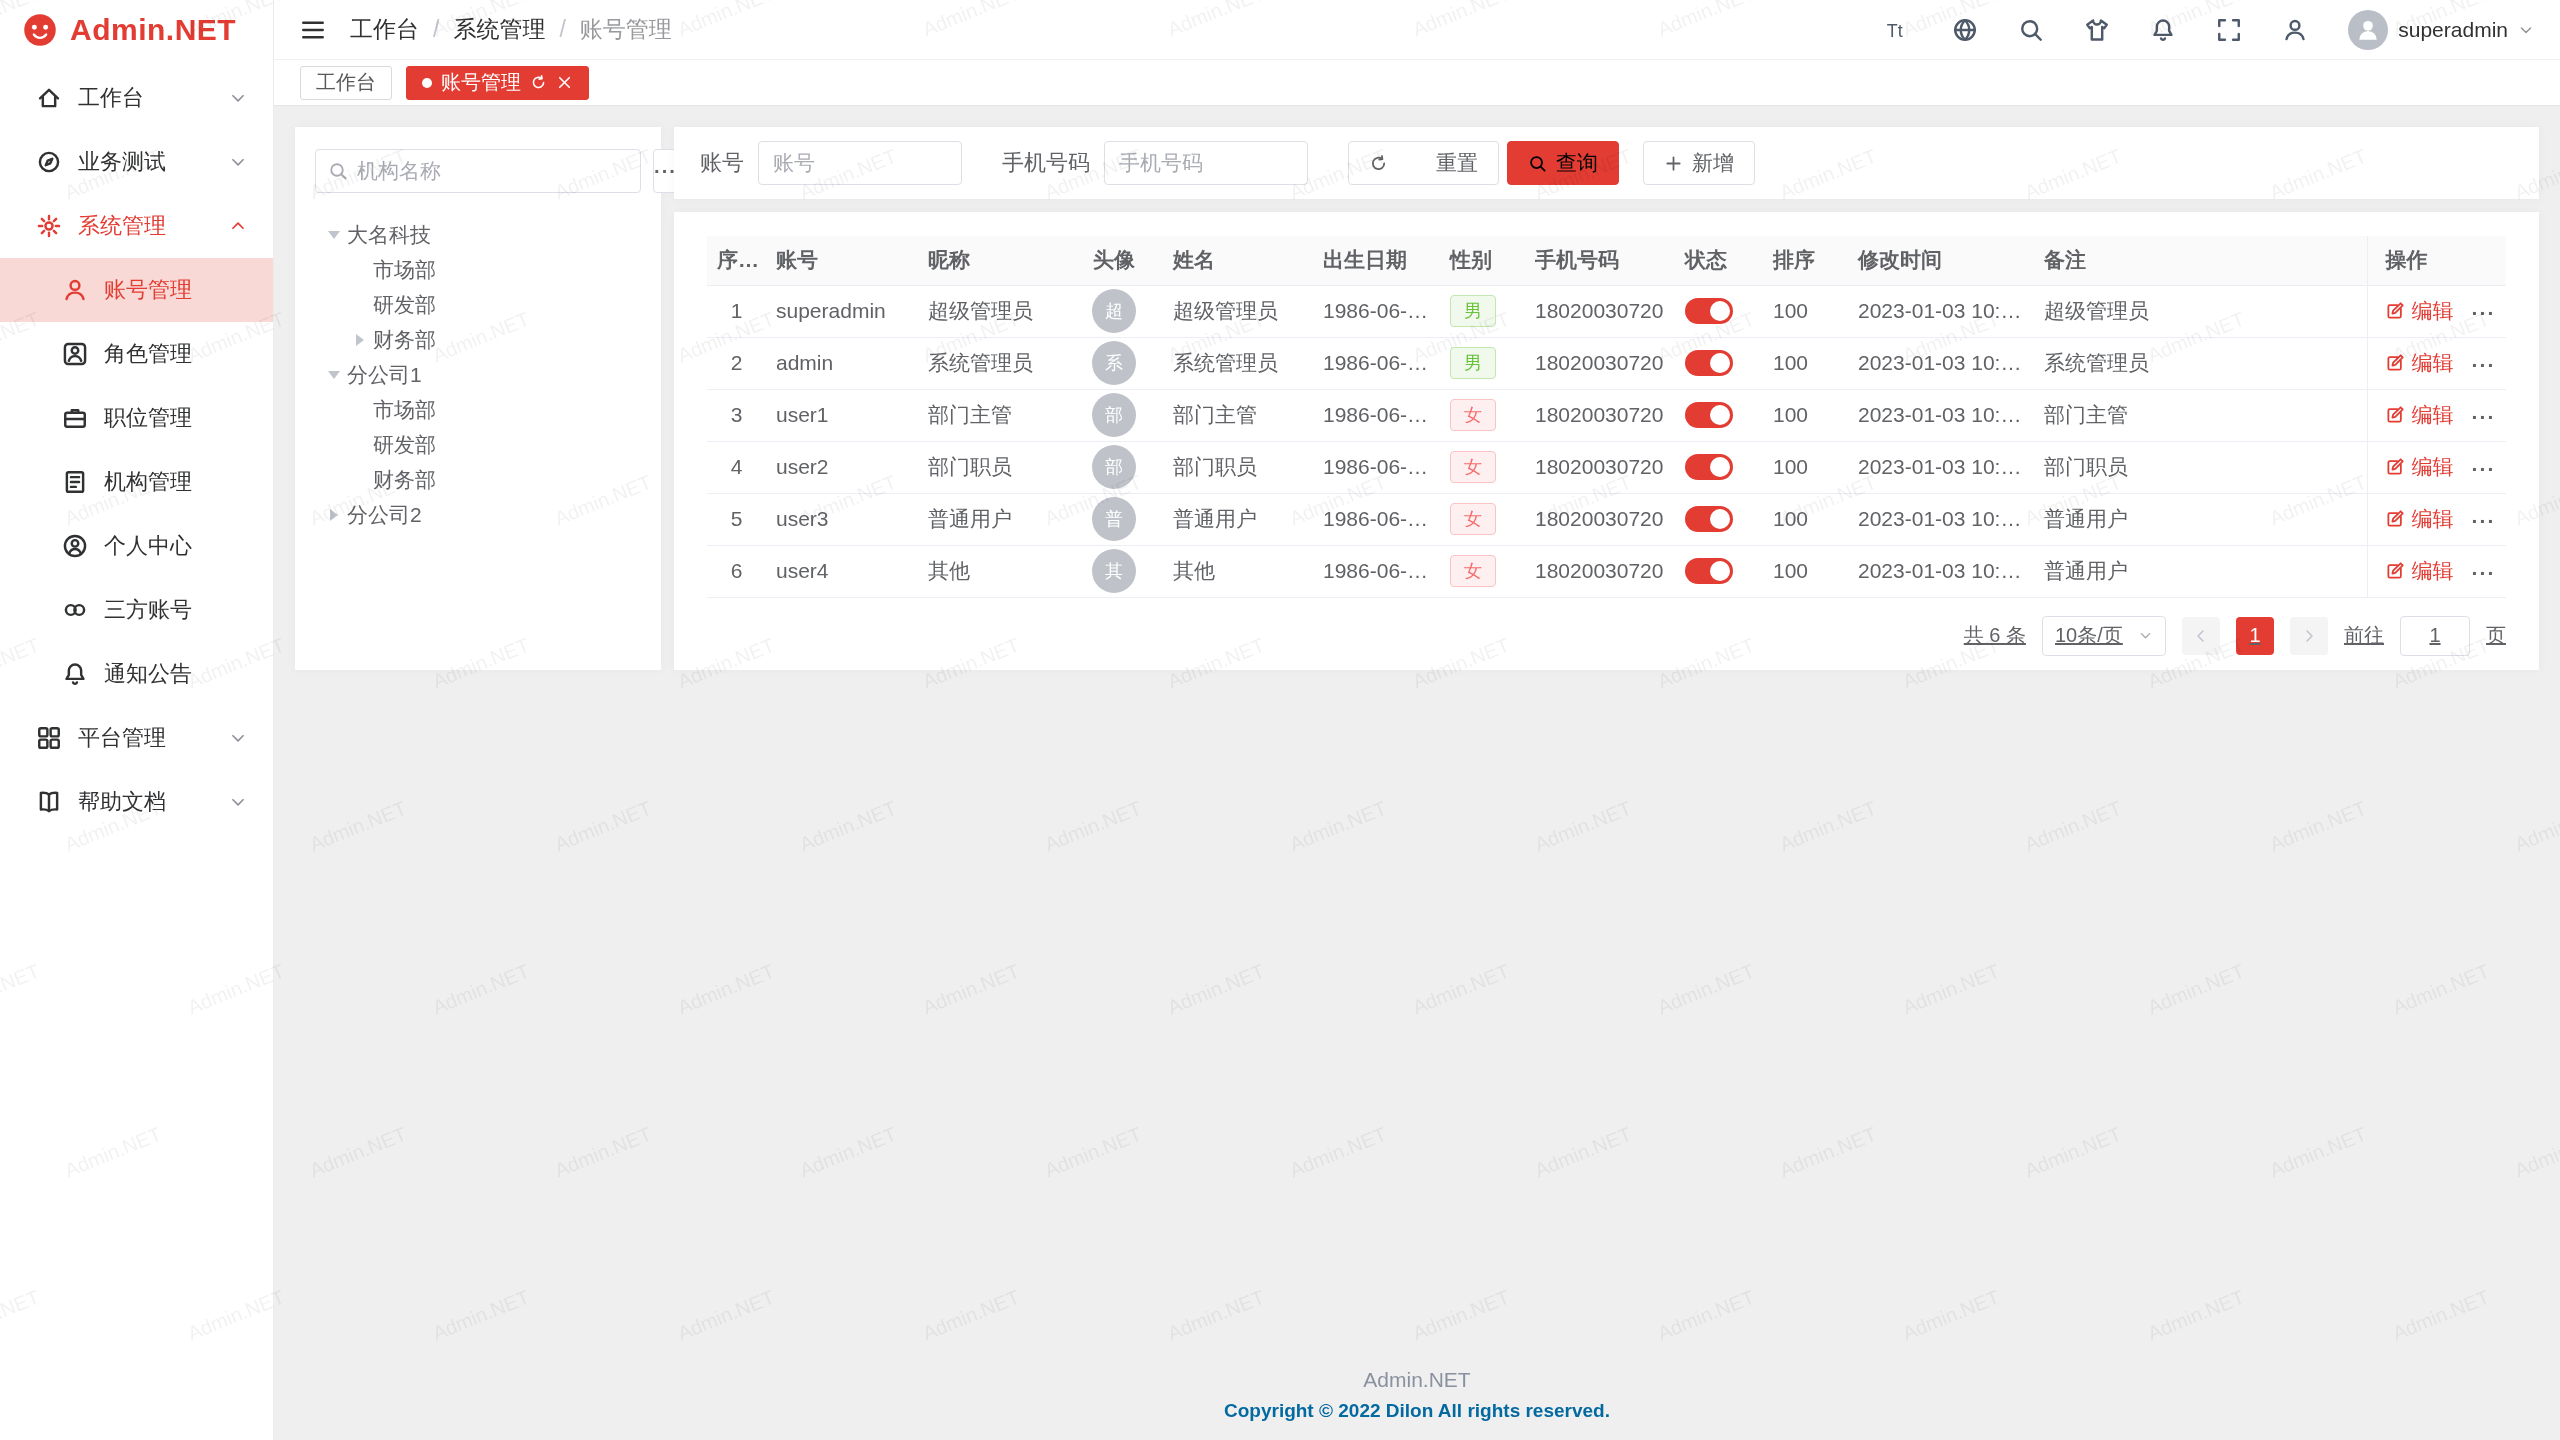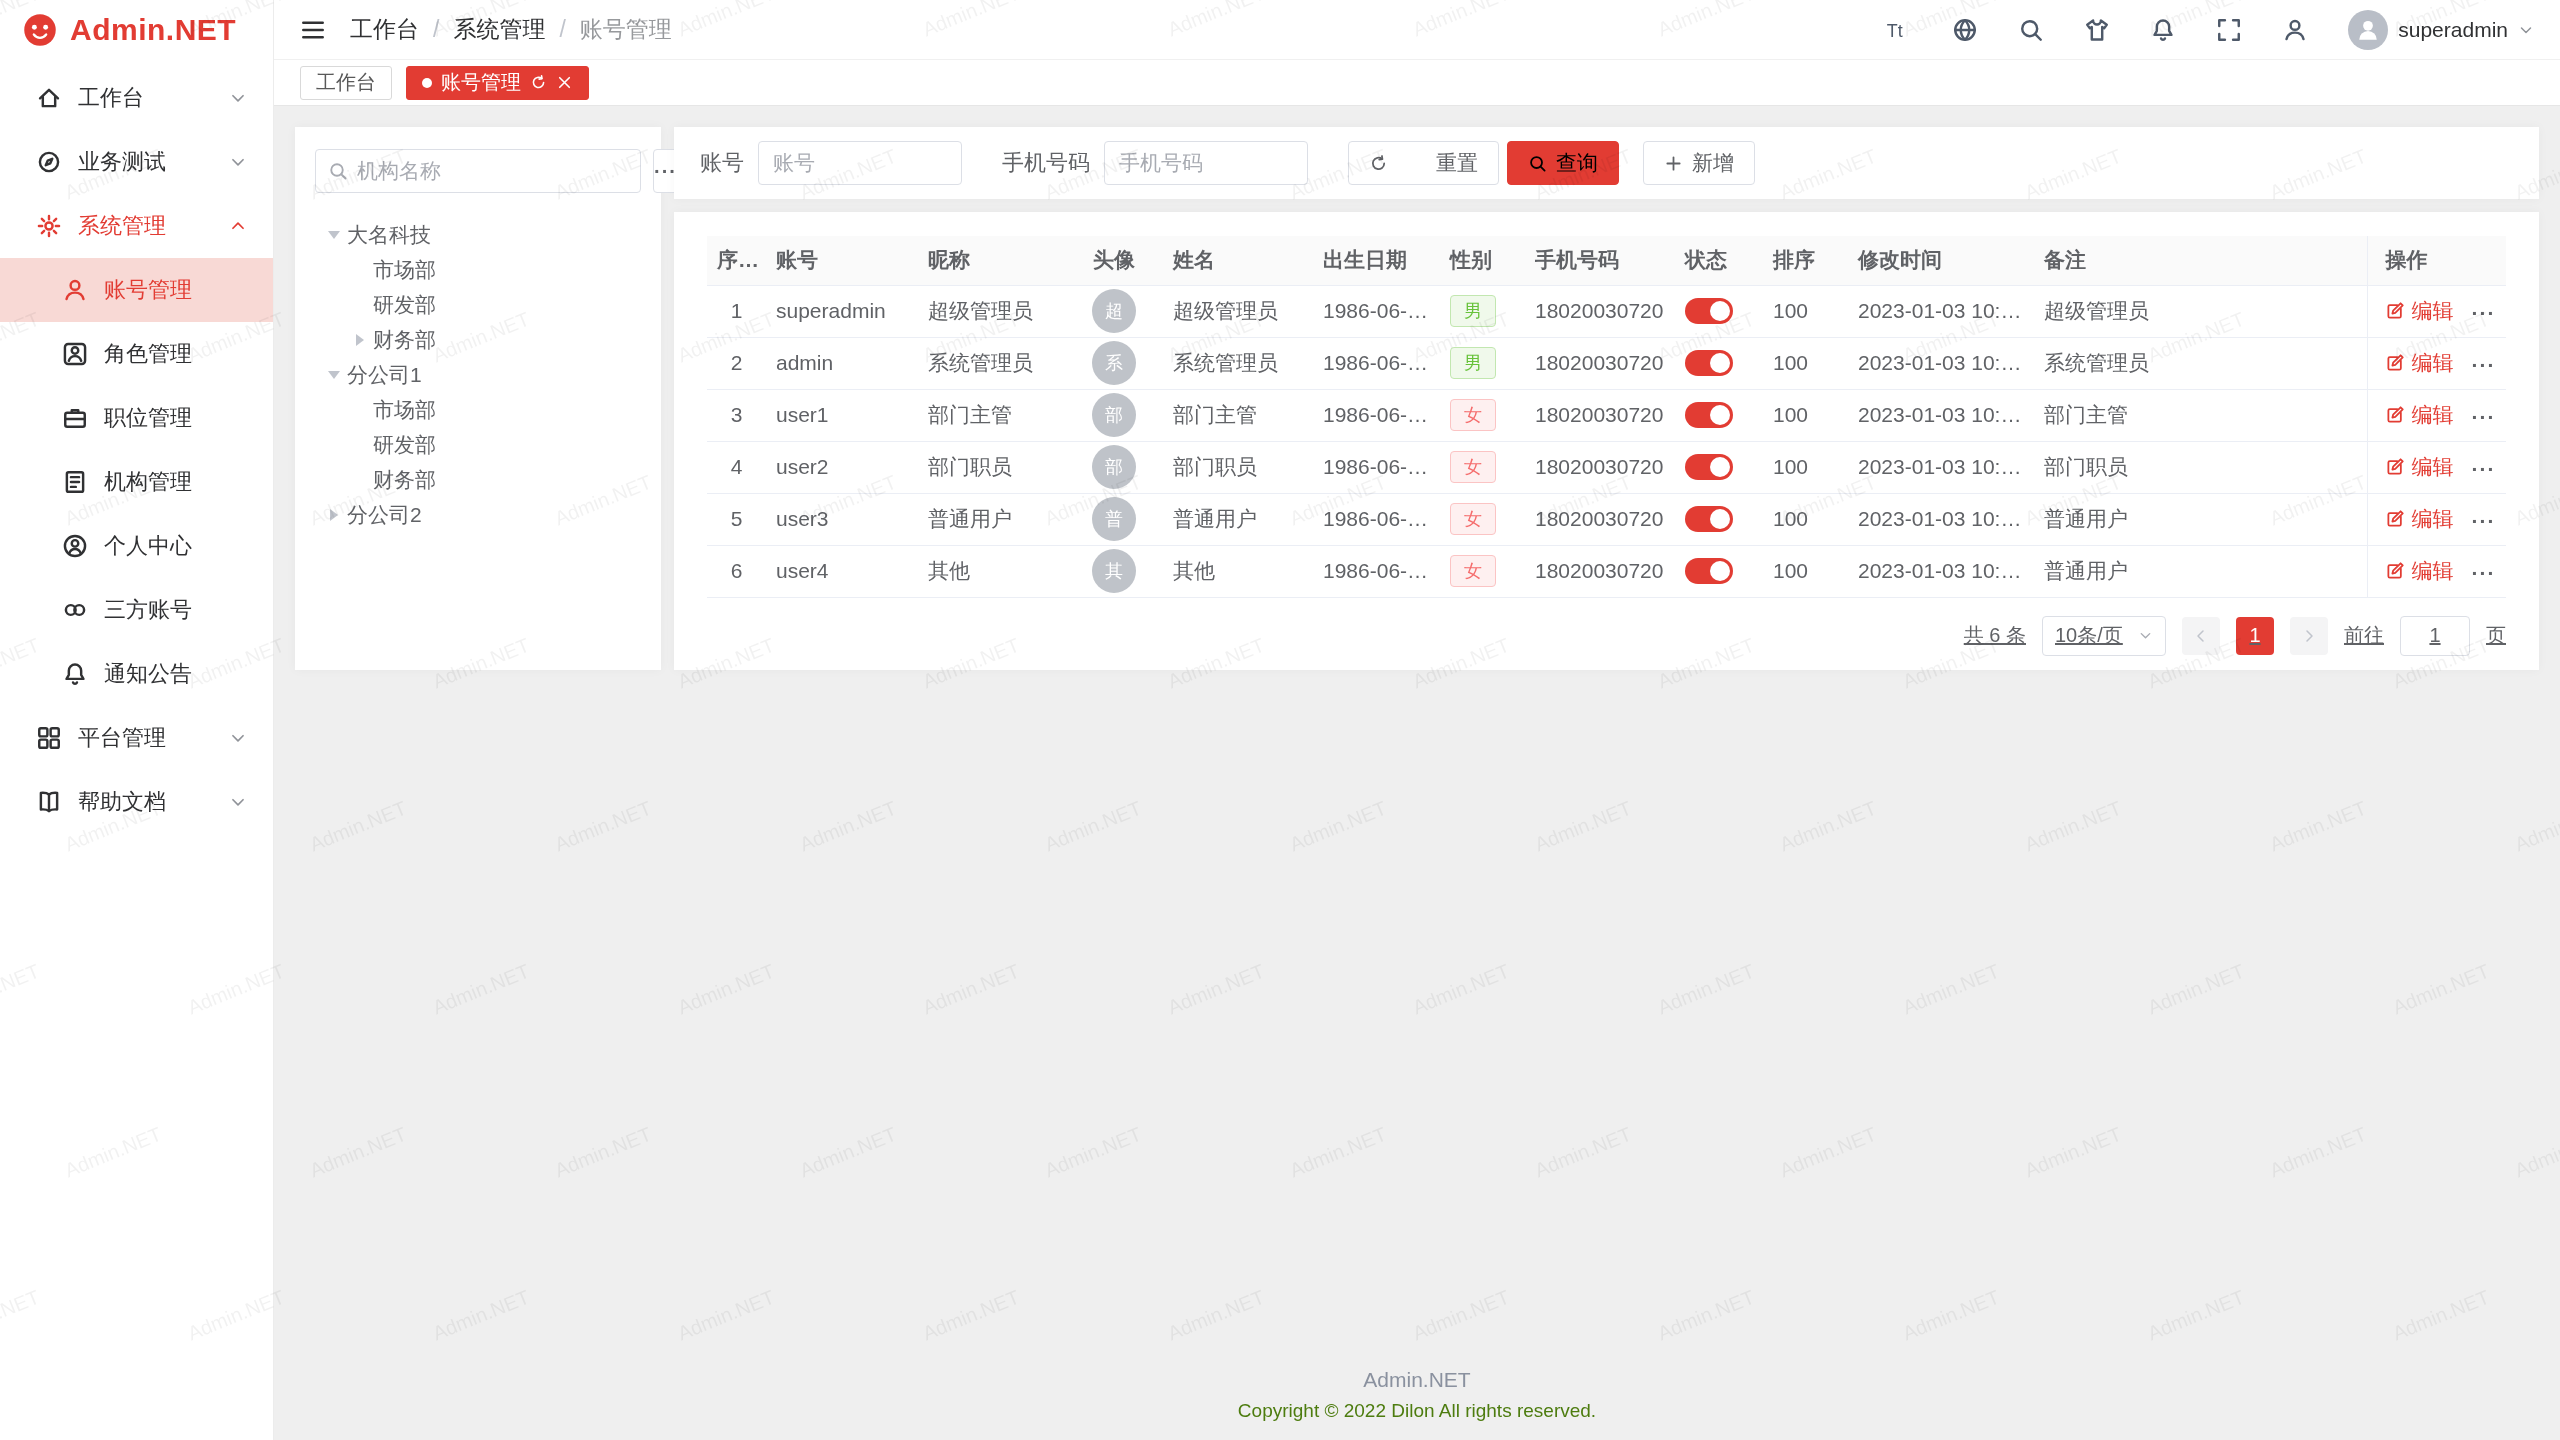--- a/index.html
+++ b/index.html
@@ -110,21 +110,21 @@
   .page-size{height:40px;min-width:124px;border:1px solid var(--border);border-radius:4px;display:inline-flex;align-items:center;gap:10px;padding:0 12px;cursor:pointer;background:#fff;}
   .page-size .pchev{width:15px;height:15px;display:inline-flex;color:#a8abb2;margin-left:auto;}
   .page-size .pchev svg{width:100%;height:100%;}
   .page-btn{width:38px;height:38px;border-radius:4px;background:#f4f4f5;display:inline-flex;align-items:center;justify-content:center;color:#c0c4cc;cursor:pointer;}
   .page-btn svg{width:16px;height:16px;}
   .page-num{width:38px;height:38px;border-radius:4px;background:var(--primary);color:#fff;display:inline-flex;align-items:center;justify-content:center;cursor:pointer;}
   .goto-input{width:70px;height:40px;border:1px solid var(--border);border-radius:4px;text-align:center;font-size:20px;color:#606266;outline:none;font-family:inherit;background:#fff;}
 
   .page-footer{position:absolute;left:0;right:0;bottom:18px;text-align:center;pointer-events:none;}
   .page-footer .t{font-size:21px;color:#8a919f;}
-  .page-footer .c{font-size:19px;color:#4d7c0f;margin-top:8px;}
+  .page-footer .c{font-size:19px;color:#0369a1;margin-top:8px;font-weight:bold;}
 
   
   #watermark{position:fixed;inset:0;pointer-events:none;z-index:99;overflow:hidden;}
   .wm{position:absolute;transform:rotate(-22deg);font-size:20px;color:rgba(0,0,0,0.055);white-space:nowrap;}
 </style>
 </head>
 <body>
 
 <div class="app">
 

